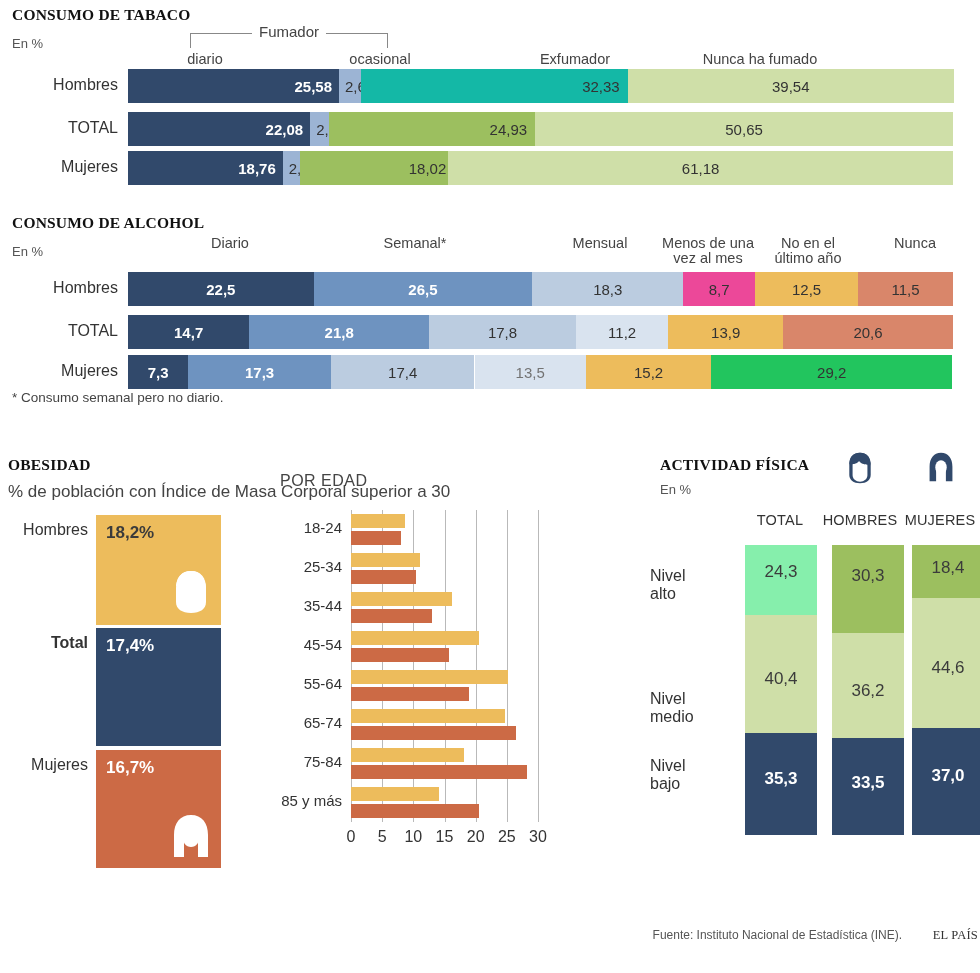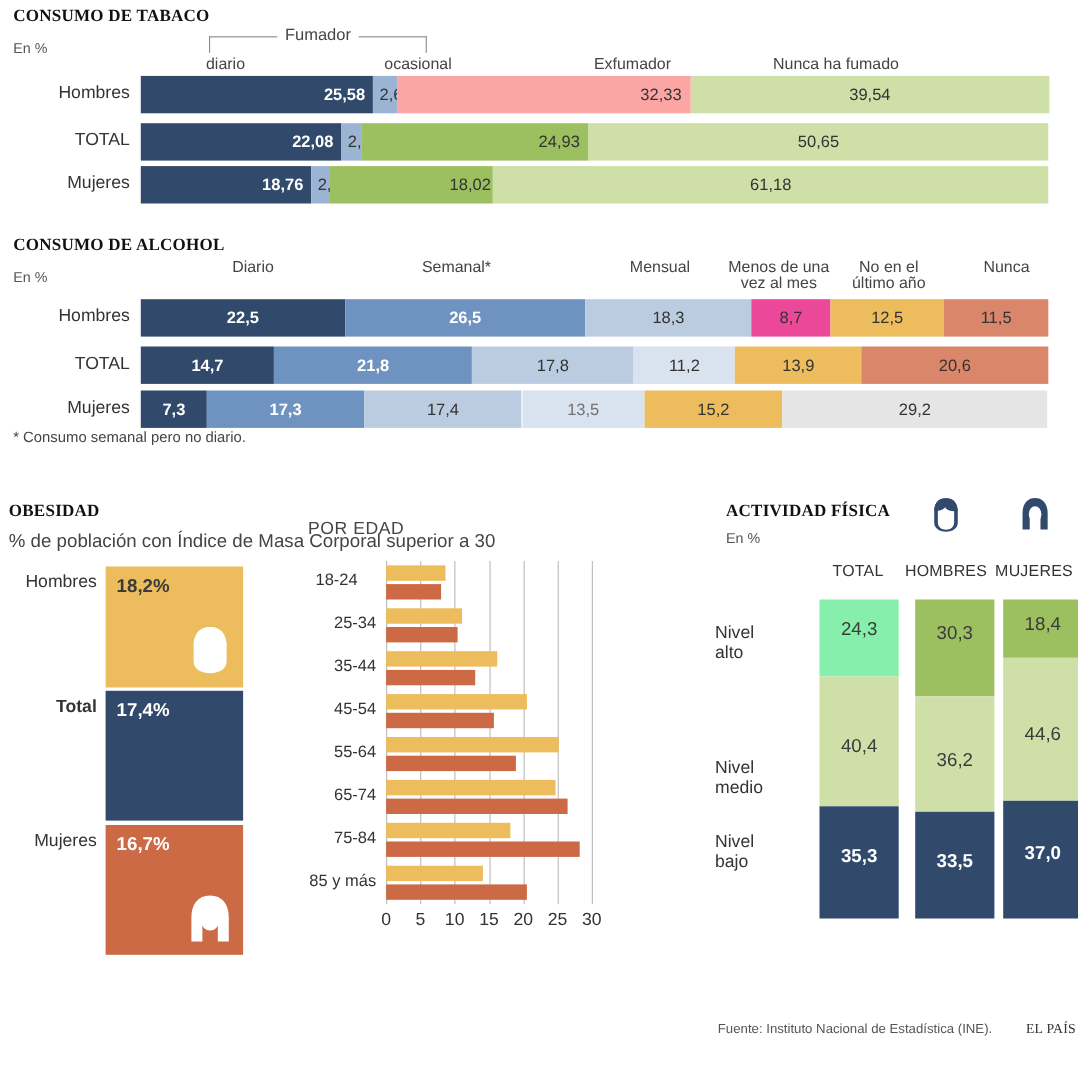--- a/index.html
+++ b/index.html
@@ -96,21 +96,21 @@
     </div>
   <div id="tabaco-rows">
       <div class="rowlabel" style="position: absolute; left: 0px; width: 118px; top: 76px;">Hombres</div>
       <div class="barrow" style="left: 128px; top: 69px; width: 825px;">
         <div class="seg" style="left: 0px; width: 211.035px; background: rgb(49, 73, 107); color: rgb(255, 255, 255); font-weight: bold;">
           <span>25,58</span>
         </div>
         <div class="seg lefttxt" style="left: 211.035px; width: 21.945px; background: rgb(156, 180, 212); color: rgb(51, 51, 51);">
           <span>2,66</span>
         </div>
-        <div class="seg ctr" style="left: 232.98px; width: 266.722px; background: #fca5a5; color: rgb(51, 51, 51);">
+        <div class="seg ctr" style="left: 232.98px; width: 266.722px; background: #14b8a6; color: rgb(51, 51, 51);">
           <span style="text-align: right; padding-right: 8px;">32,33</span>
         </div>
         <div class="seg ctr" style="left: 499.702px; width: 326.205px; background: rgb(207, 223, 168); color: rgb(51, 51, 51);">
           <span>39,54</span>
         </div>
       </div>
       <div class="rowlabel" style="position: absolute; left: 0px; width: 118px; top: 119px;">TOTAL</div>
       <div class="barrow" style="left: 128px; top: 112px; width: 825px;">
         <div class="seg" style="left: 0px; width: 182.16px; background: rgb(49, 73, 107); color: rgb(255, 255, 255); font-weight: bold;">
           <span>22,08</span>
@@ -221,21 +221,21 @@
         </div>
         <div class="seg ctr" style="left: 202.95px; width: 143.55px; background: rgb(187, 204, 224); color: rgb(51, 51, 51);">
           <span>17,4</span>
         </div>
         <div class="seg ctr" style="left: 346.5px; width: 111.375px; background: rgb(217, 227, 239); color: #737373;">
           <span>13,5</span>
         </div>
         <div class="seg ctr" style="left: 457.875px; width: 125.4px; background: rgb(237, 188, 92); color: rgb(51, 51, 51);">
           <span>15,2</span>
         </div>
-        <div class="seg ctr" style="left: 583.275px; width: 240.9px; background: #e5e5e5; color: rgb(51, 51, 51);">
+        <div class="seg ctr" style="left: 583.275px; width: 240.9px; background: #22c55e; color: rgb(51, 51, 51);">
           <span>29,2</span>
         </div>
       </div>
     </div>
   <div class="note">* Consumo semanal pero no diario.</div>
 </div>
 
 <div id="obesidad">
   <div class="section-title t">OBESIDAD</div>
   <div class="sub">% de población con Índice de Masa Corporal superior a 30</div>
@@ -266,21 +266,21 @@
   <div id="poredad">
     <div class="h">POR EDAD</div>
     <div id="poredad-plot">
         <div class="gl" style="left: 81px; top: 60px; height: 312px;"></div>
         <div class="gl" style="left: 112.167px; top: 60px; height: 312px;"></div>
         <div class="gl" style="left: 143.333px; top: 60px; height: 312px;"></div>
         <div class="gl" style="left: 174.5px; top: 60px; height: 312px;"></div>
         <div class="gl" style="left: 205.667px; top: 60px; height: 312px;"></div>
         <div class="gl" style="left: 236.833px; top: 60px; height: 312px;"></div>
         <div class="gl" style="left: 268px; top: 60px; height: 312px;"></div>
-        <div class="agelab" style="left: 0px; top: 68.5px; text-align: center;">18-24</div>
+        <div class="agelab" style="left: 0px; top: 68.5px;">18-24</div>
         <div class="hbar" style="left: 81px; width: 53.6067px; top: 64px; background: rgb(237, 188, 92);"></div>
         <div class="hbar" style="left: 81px; width: 49.8667px; top: 81px; background: rgb(204, 106, 69);"></div>
         <div class="agelab" style="left: 0px; top: 107.5px;">25-34</div>
         <div class="hbar" style="left: 81px; width: 69.19px; top: 103px; background: rgb(237, 188, 92);"></div>
         <div class="hbar" style="left: 81px; width: 65.45px; top: 120px; background: rgb(204, 106, 69);"></div>
         <div class="agelab" style="left: 0px; top: 146.5px;">35-44</div>
         <div class="hbar" style="left: 81px; width: 100.98px; top: 142px; background: rgb(237, 188, 92);"></div>
         <div class="hbar" style="left: 81px; width: 81.0333px; top: 159px; background: rgb(204, 106, 69);"></div>
         <div class="agelab" style="left: 0px; top: 185.5px;">45-54</div>
         <div class="hbar" style="left: 81px; width: 128.407px; top: 181px; background: rgb(237, 188, 92);"></div>

